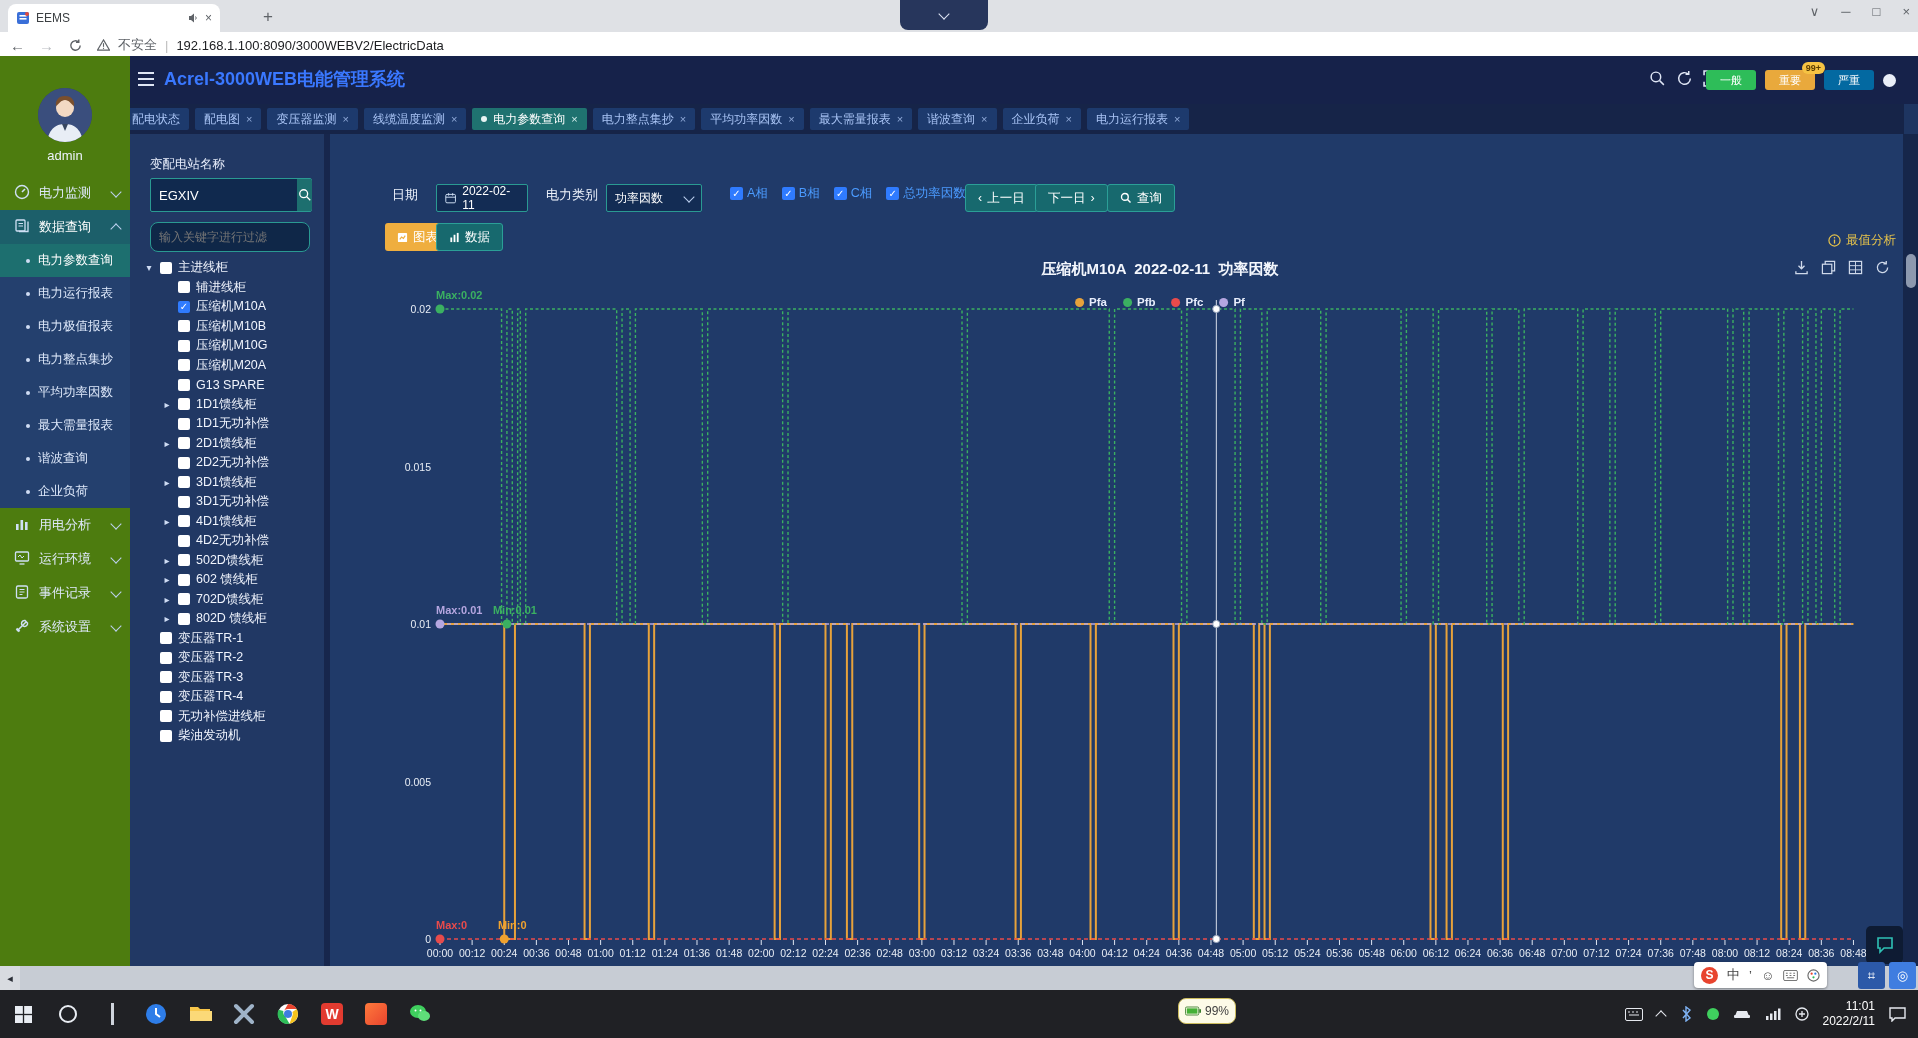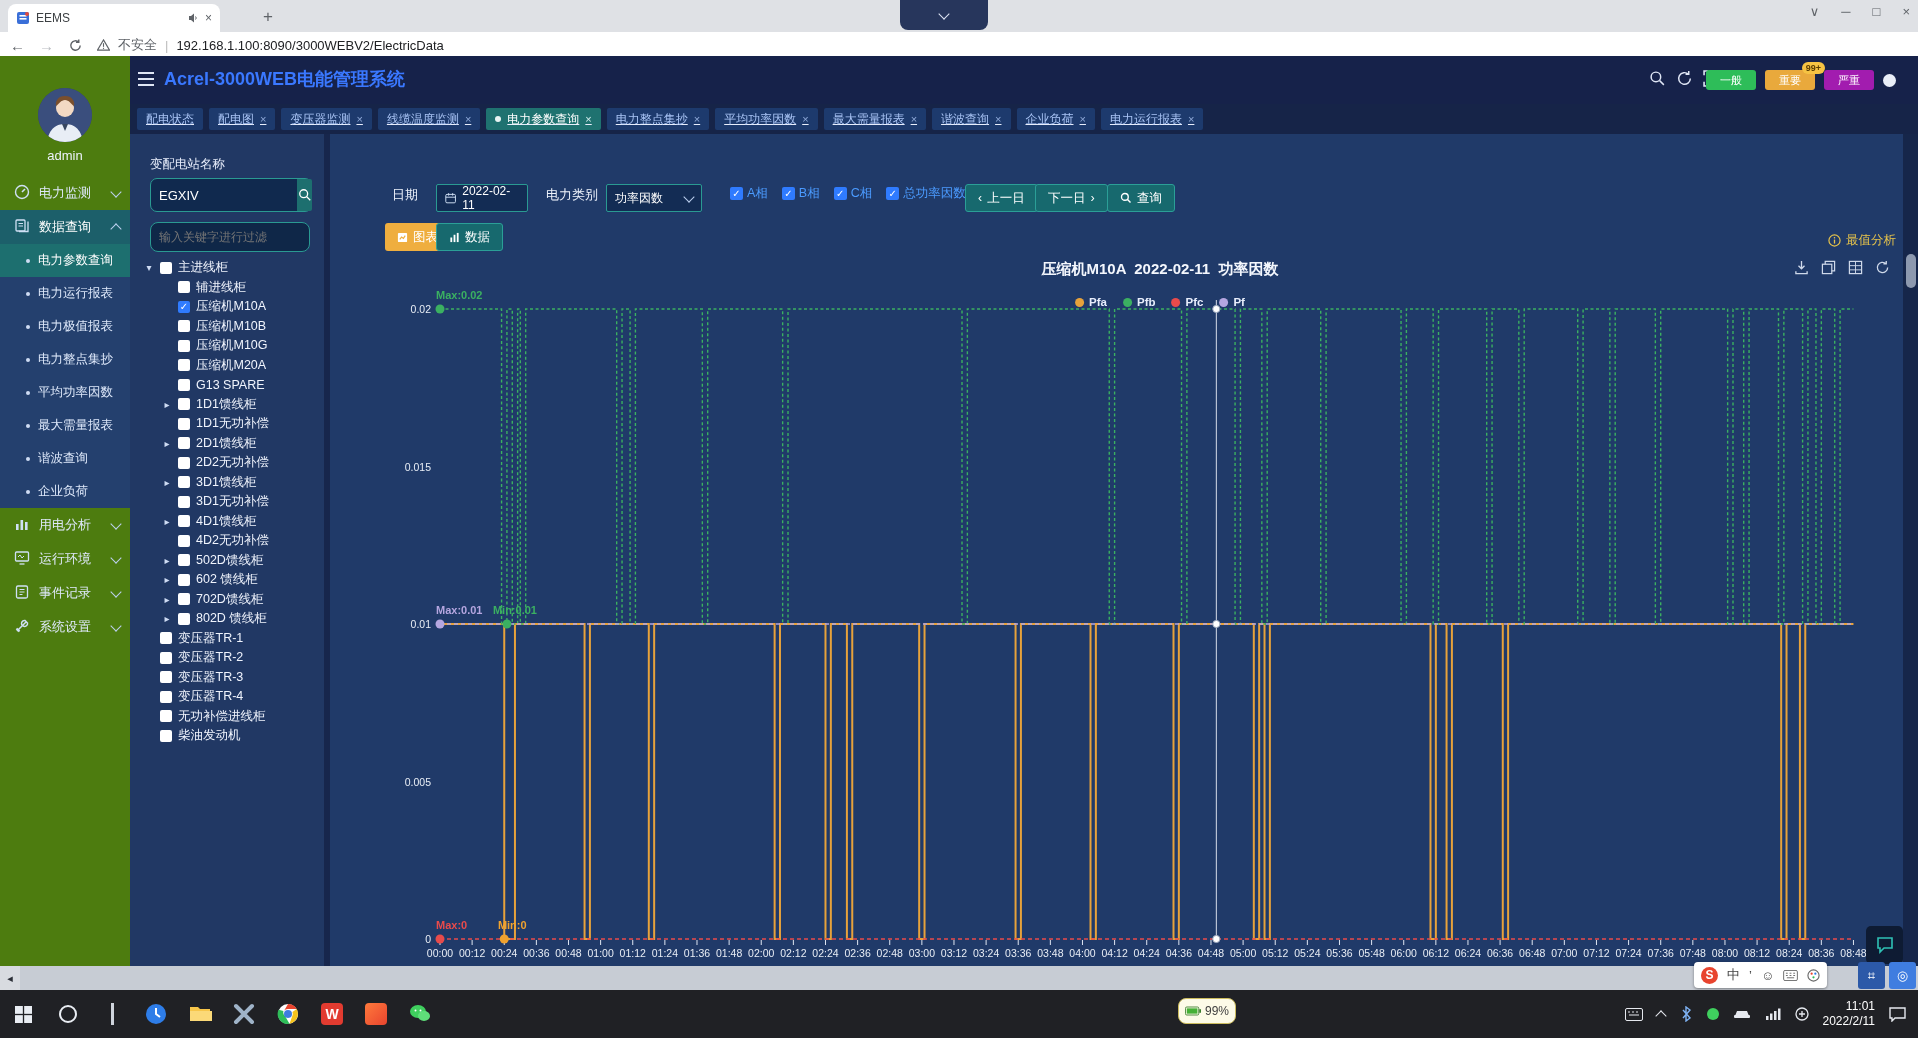--- a/index.html
+++ b/index.html
@@ -23,21 +23,21 @@
   .appheader{position:absolute;left:130px;top:56px;width:1788px;height:48px;background:#16224a;}
   .burger{position:absolute;left:8px;top:16px;width:16px;height:14px;display:flex;flex-direction:column;justify-content:space-between;}
   .burger i{display:block;height:2px;background:#dfe6f5;}
   .apptitle{position:absolute;left:34px;top:11px;font-size:18px;font-weight:bold;color:#3a78ff;}
   .hdr-icons{position:absolute;right:170px;top:14px;display:flex;gap:10px;align-items:center;}
   .alarm-btns{position:absolute;right:22px;top:14px;display:flex;gap:9px;align-items:center;}
   .abtn{height:20px;min-width:38px;border-radius:3px;color:#fff;font-size:11px;display:flex;align-items:center;justify-content:center;position:relative;padding:0 6px;}
   .abadge{position:absolute;top:-8px;right:-10px;background:#f6c343;color:#5b3c00;border-radius:8px;font-size:9px;padding:0 4px;line-height:12px;font-weight:bold;}
   .avatar-dot{width:13px;height:13px;border-radius:50%;background:#e9eef8;}
   
-  .modtabs{position:absolute;left:130px;top:104px;width:1788px;height:30px;background:#162448;display:flex;align-items:center;gap:6px;padding-left:7px;box-sizing:border-box;text-decoration:underline;}
+  .modtabs{position:absolute;left:116px;top:104px;width:1788px;height:30px;background:#162448;display:flex;align-items:center;gap:6px;padding-left:7px;box-sizing:border-box;}
   .mtab{height:22px;background:#1d3a6d;border-radius:2px;color:#a9c4f5;font-size:12px;display:flex;align-items:center;padding:0 9px;gap:6px;white-space:nowrap;}
   .mtab .x{color:#8fa9d8;font-size:11px;}
   .mtab.active{background:#1f7270;color:#fff;}
   .mtab.active .x{color:#d6efee;}
   .mtab .dot{width:6px;height:6px;border-radius:50%;background:#e8f4f3;}
   
   .sidebar{position:absolute;left:0;top:56px;width:130px;height:934px;background:#4d7c0f;}
   .avatar{position:absolute;left:38px;top:32px;width:54px;height:54px;border-radius:50%;background:#33466f;overflow:hidden;}
   .uname{position:absolute;left:0;top:92px;width:130px;text-align:center;font-size:13px;color:#eef3fc;}
   .menu{position:absolute;left:0;top:120px;width:130px;}
@@ -46,21 +46,21 @@
   .mitem .lbl{flex:1;}
   .chev{width:7px;height:7px;border-right:1.6px solid #bcd0ef;border-bottom:1.6px solid #bcd0ef;transform:rotate(45deg);margin-top:-3px;}
   .chev.up{transform:rotate(225deg);margin-top:4px;}
   .submenu{background:#24406e;}
   .sitem{height:33px;display:flex;align-items:center;padding-left:26px;gap:8px;font-size:12.5px;color:#dfe9fb;}
   .sitem .b{width:4px;height:4px;border-radius:50%;background:#cfdcf4;}
   .sitem.active{background:#1d6f6f;color:#fff;}
   
   .treepanel{position:absolute;left:130px;top:134px;width:200px;height:832px;background:#213864;border-right:6px solid #17264c;box-sizing:border-box;}
   .tp-label{position:absolute;left:20px;top:22px;font-size:12.5px;color:#e8eefc;}
-  .station{position:absolute;left:20px;top:44px;width:160px;height:32px;border:1px solid #2a9a92;background:#10294e;border-radius:7px;display:flex;align-items:center;gap:20px;}
+  .station{position:absolute;left:20px;top:44px;width:160px;height:32px;border:1px solid #2a9a92;background:#10294e;border-radius:2px;display:flex;align-items:center;gap:20px;}
   .station input{flex:1;background:transparent;border:0;outline:0;color:#fff;font-size:13px;padding:0 8px;width:110px;font-family:inherit;}
   .station .sbtn{width:32px;height:32px;background:#1d6f6f;display:flex;align-items:center;justify-content:center;margin-right:-1px;border-radius:0 2px 2px 0;}
   .filter{position:absolute;left:20px;top:88px;width:158px;height:28px;border:1px solid #2a9a92;background:#0f2748;border-radius:8px;}
   .filter input{width:100%;height:100%;background:transparent;border:0;outline:0;color:#a9bcdd;font-size:12px;padding:0 8px;box-sizing:border-box;font-family:inherit;}
   .tree{position:absolute;left:14px;top:124px;width:180px;}
   .trow{height:19.5px;display:flex;align-items:center;gap:6px;font-size:12.5px;color:#f0f4fd;white-space:nowrap;}
   .trow .arr{width:10px;color:#cfdcf4;font-size:10px;text-align:center;}
   .cb{width:12px;height:12px;border-radius:2px;background:#fff;flex:none;}
   .cb.checked{background:#2f7bff;color:#fff;font-size:10px;line-height:12px;text-align:center;}
   
@@ -198,21 +198,21 @@
         </svg>
     </div>
     <div class="alarm-btns">
       <div class="abtn" style="background:#2ebd59;">
           <span>一般</span>
         </div>
       <div class="abtn" style="background:#e9a93c;">
           <span>重要</span>
           <span class="abadge">99+</span>
         </div>
-      <div class="abtn" style="background:#a21caf;">
+      <div class="abtn" style="background:#0369a1;">
           <span>严重</span>
         </div>
       <div class="avatar-dot"></div>
     </div>
   </div>
 
   <div class="modtabs" id="modtabs">
       <div class="mtab">
         <span>配电状态</span>
       </div>

